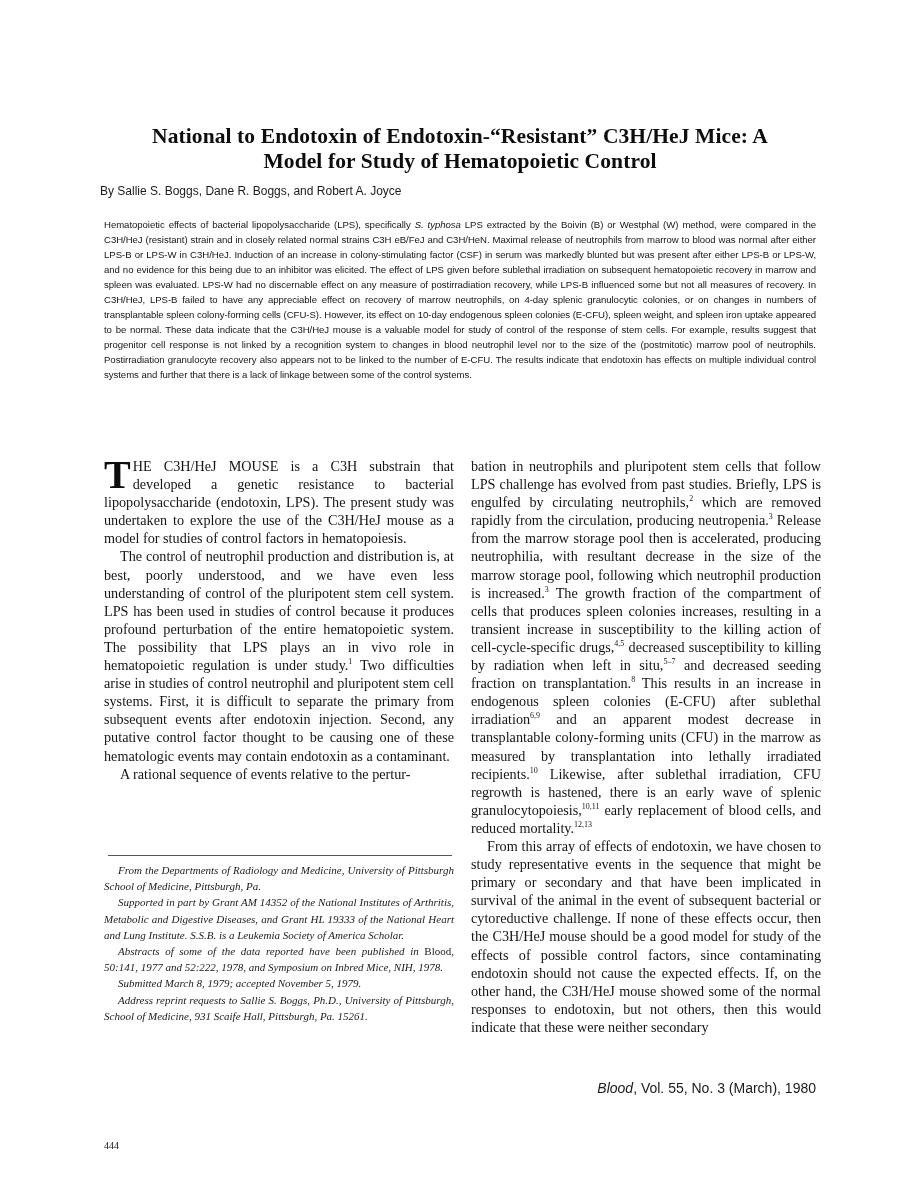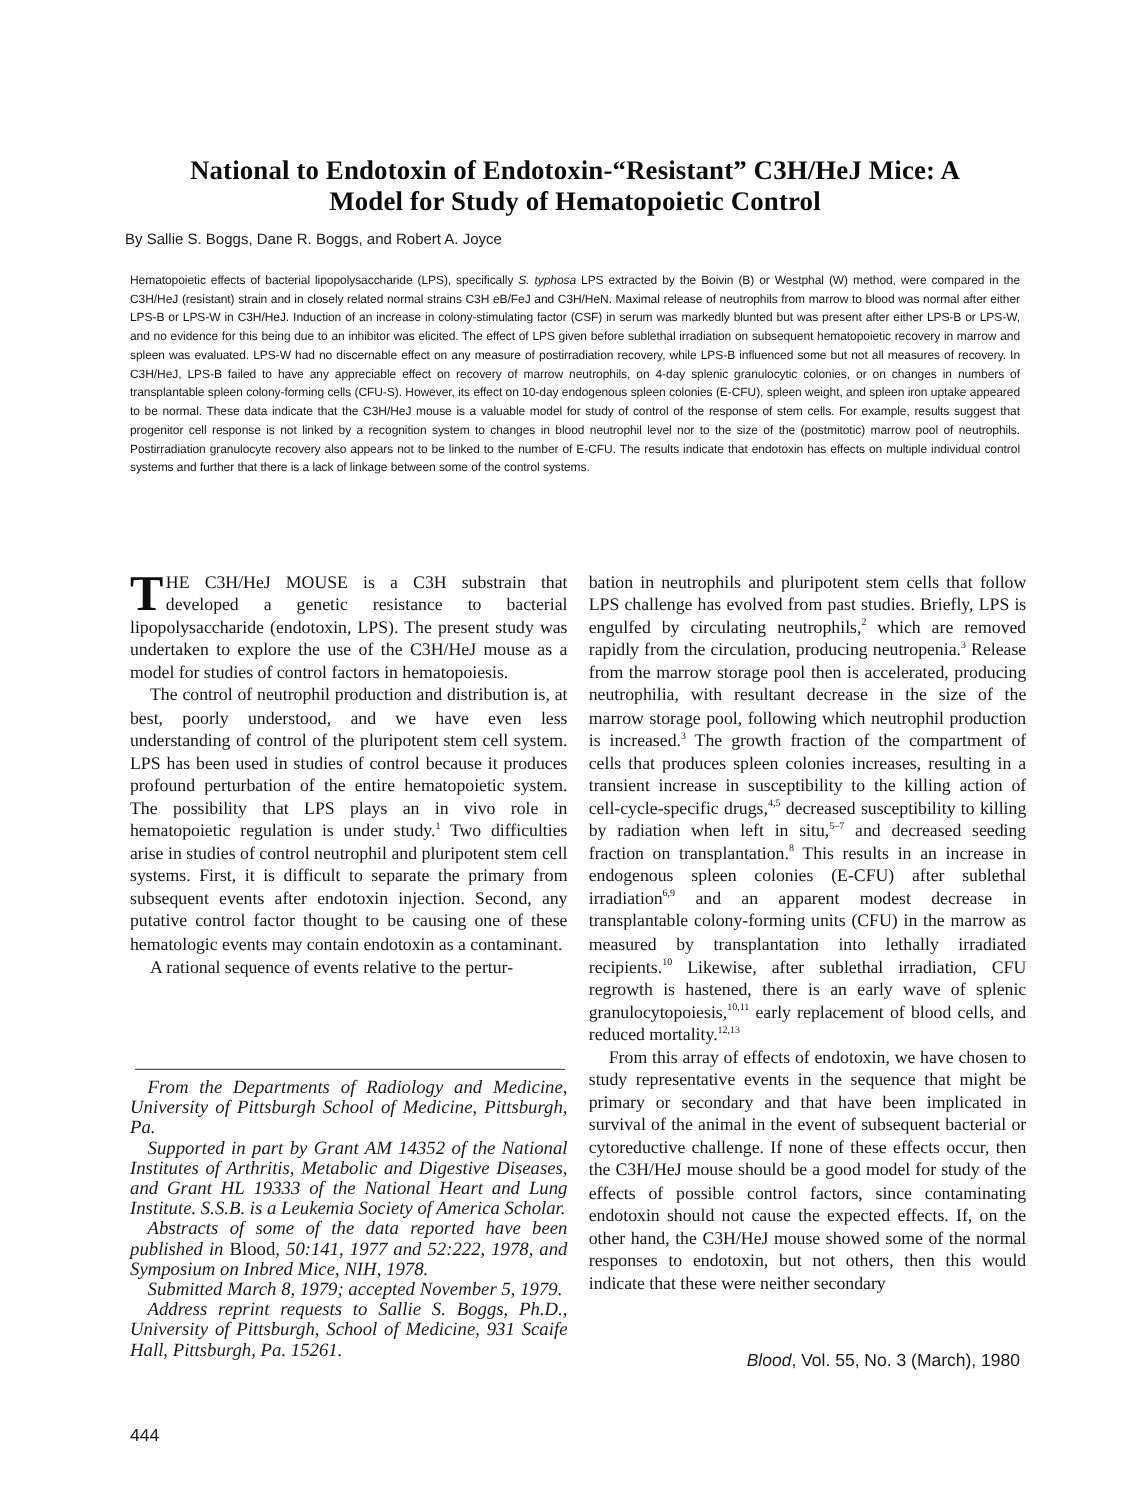--- a/index.html
+++ b/index.html
@@ -32,28 +32,28 @@
     float: left; font-family: "Liberation Serif", serif; font-weight: bold;
     font-size: 40px; line-height: 32px; margin: 2px 2px 0 0; color: #0d0d0d;
   }
   sup { font-size: 8px; line-height: 0; vertical-align: 6px; }
   .rule {
     position: absolute; left: 108px; top: 855px; width: 344px; height: 1px;
     background: #555;
   }
   .footnotes {
     position: absolute; left: 104px; top: 862px; width: 350px;
-    font-family: "Liberation Serif", serif; font-style: italic; font-size: 15px;
+    font-family: "Liberation Serif", serif; font-style: italic; font-size: 11px;
     line-height: 16.2px; text-align: justify; color: #1a1a1a;
   }
   .footnotes p { margin: 0; text-indent: 14px; }
   .footnotes .roman { font-style: normal; }
   .footer-left {
     position: absolute; left: 104px; top: 1140px;
-    font-family: Liberation Sans, sans-serif; font-size: 14px; color: #1a1a1a;
+    font-family: Liberation Serif, serif; font-size: 10px; color: #1a1a1a;
   }
   .footer-right {
     position: absolute; right: 102px; top: 1080px;
     font-family: "Liberation Sans", sans-serif; font-size: 14px; color: #1a1a1a;
   }
   .footer-right i { font-style: italic; }
 </style>
 </head>
 <body>
 

